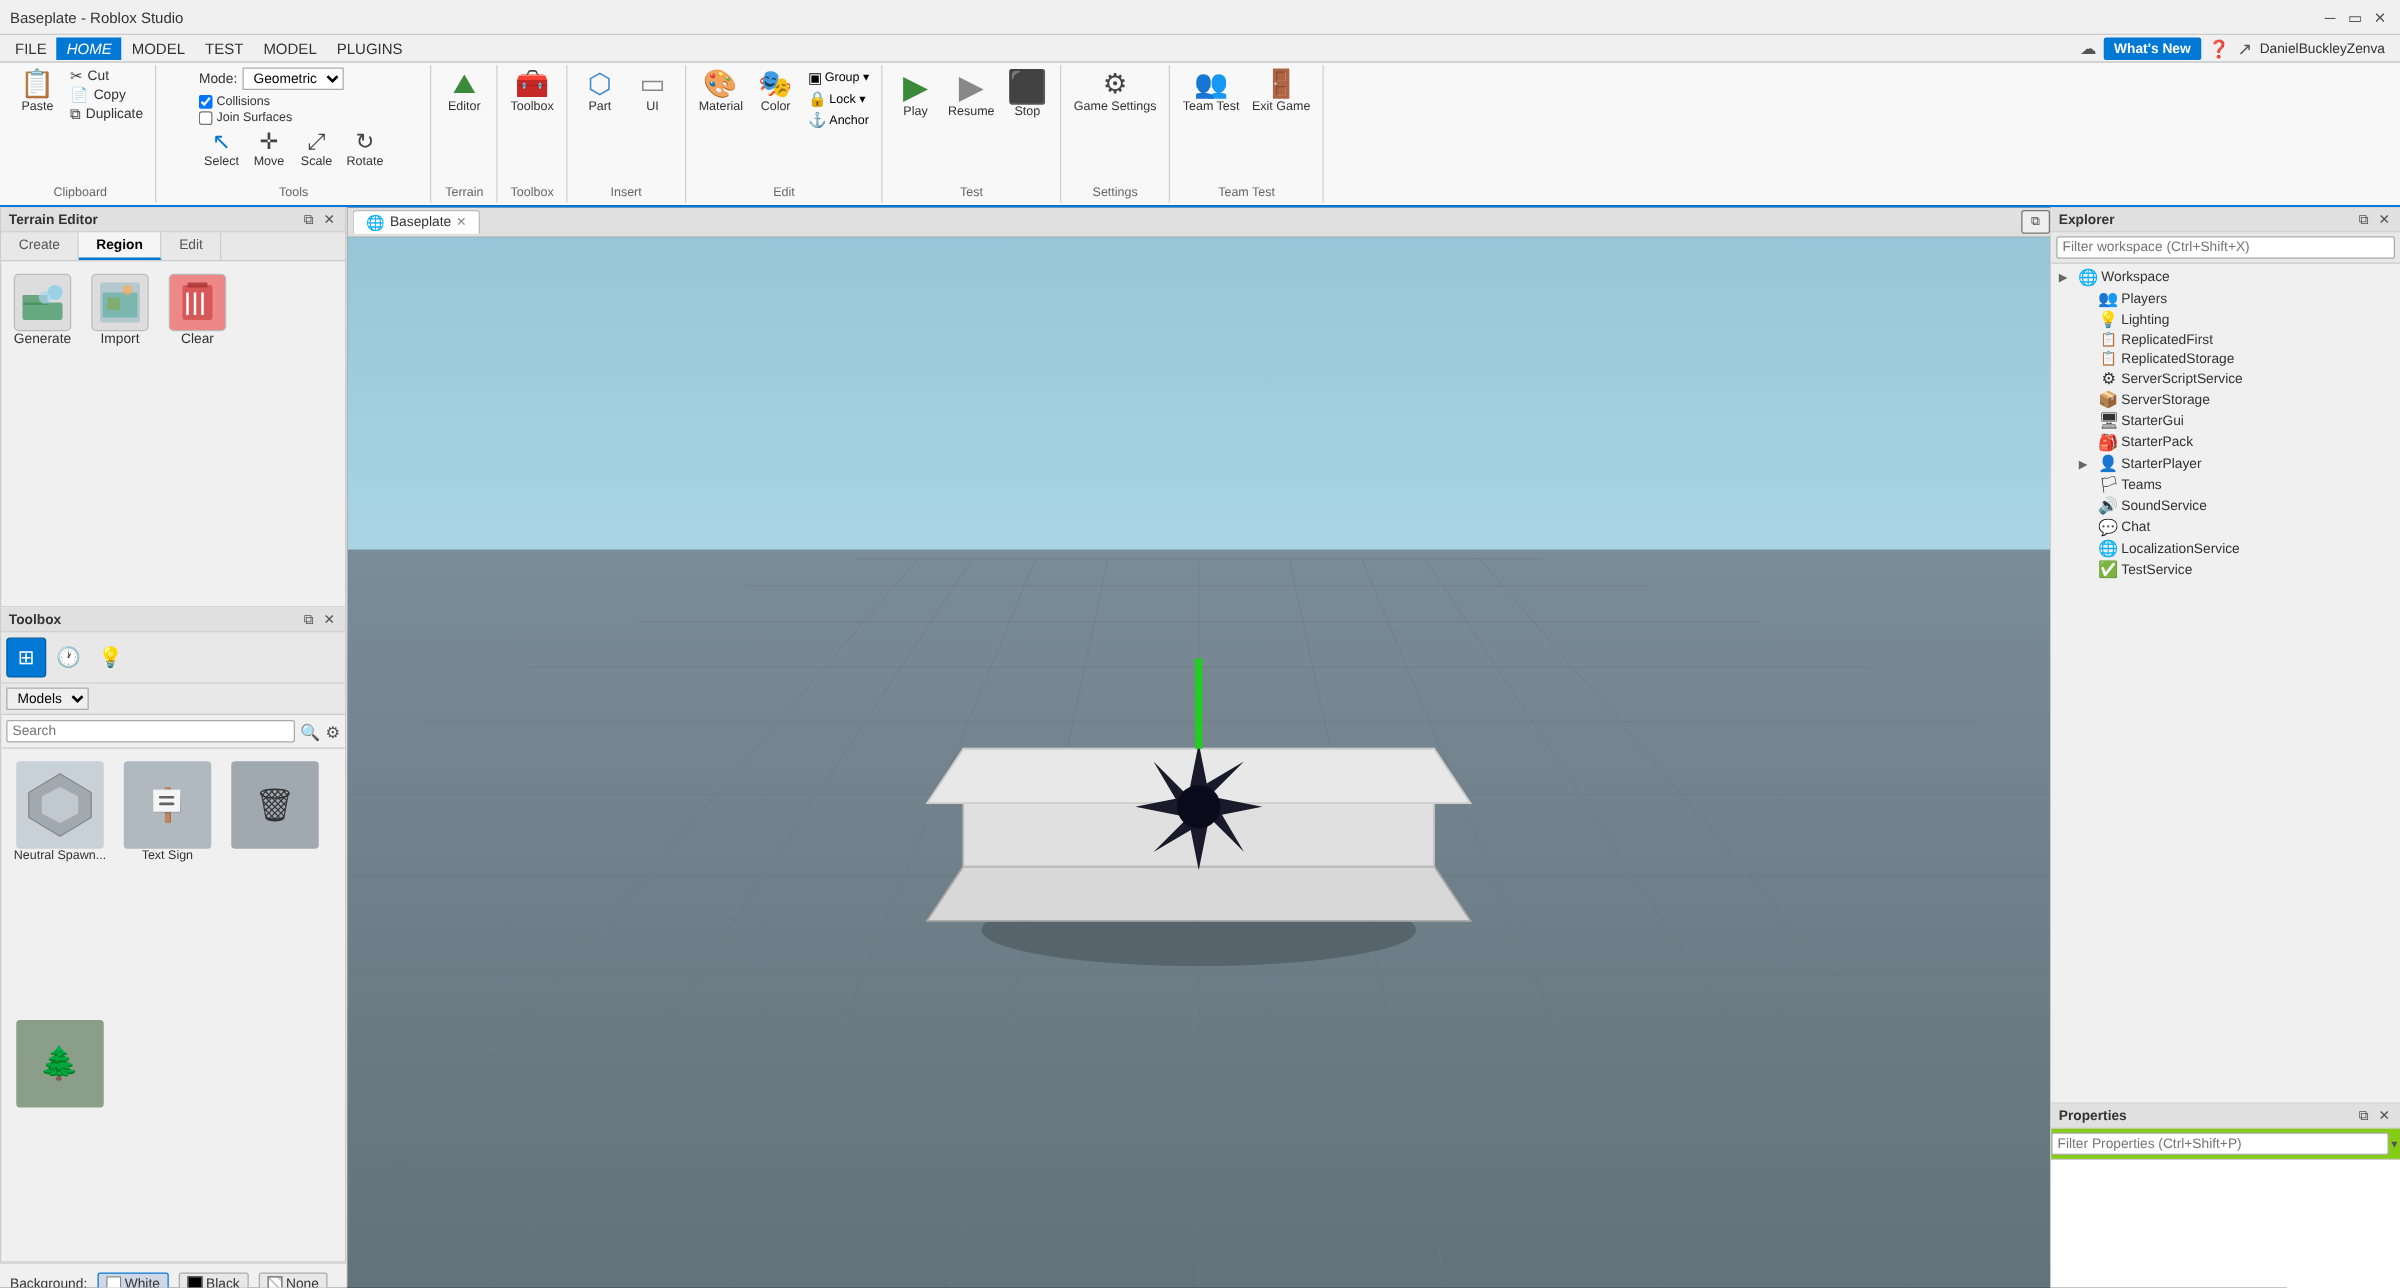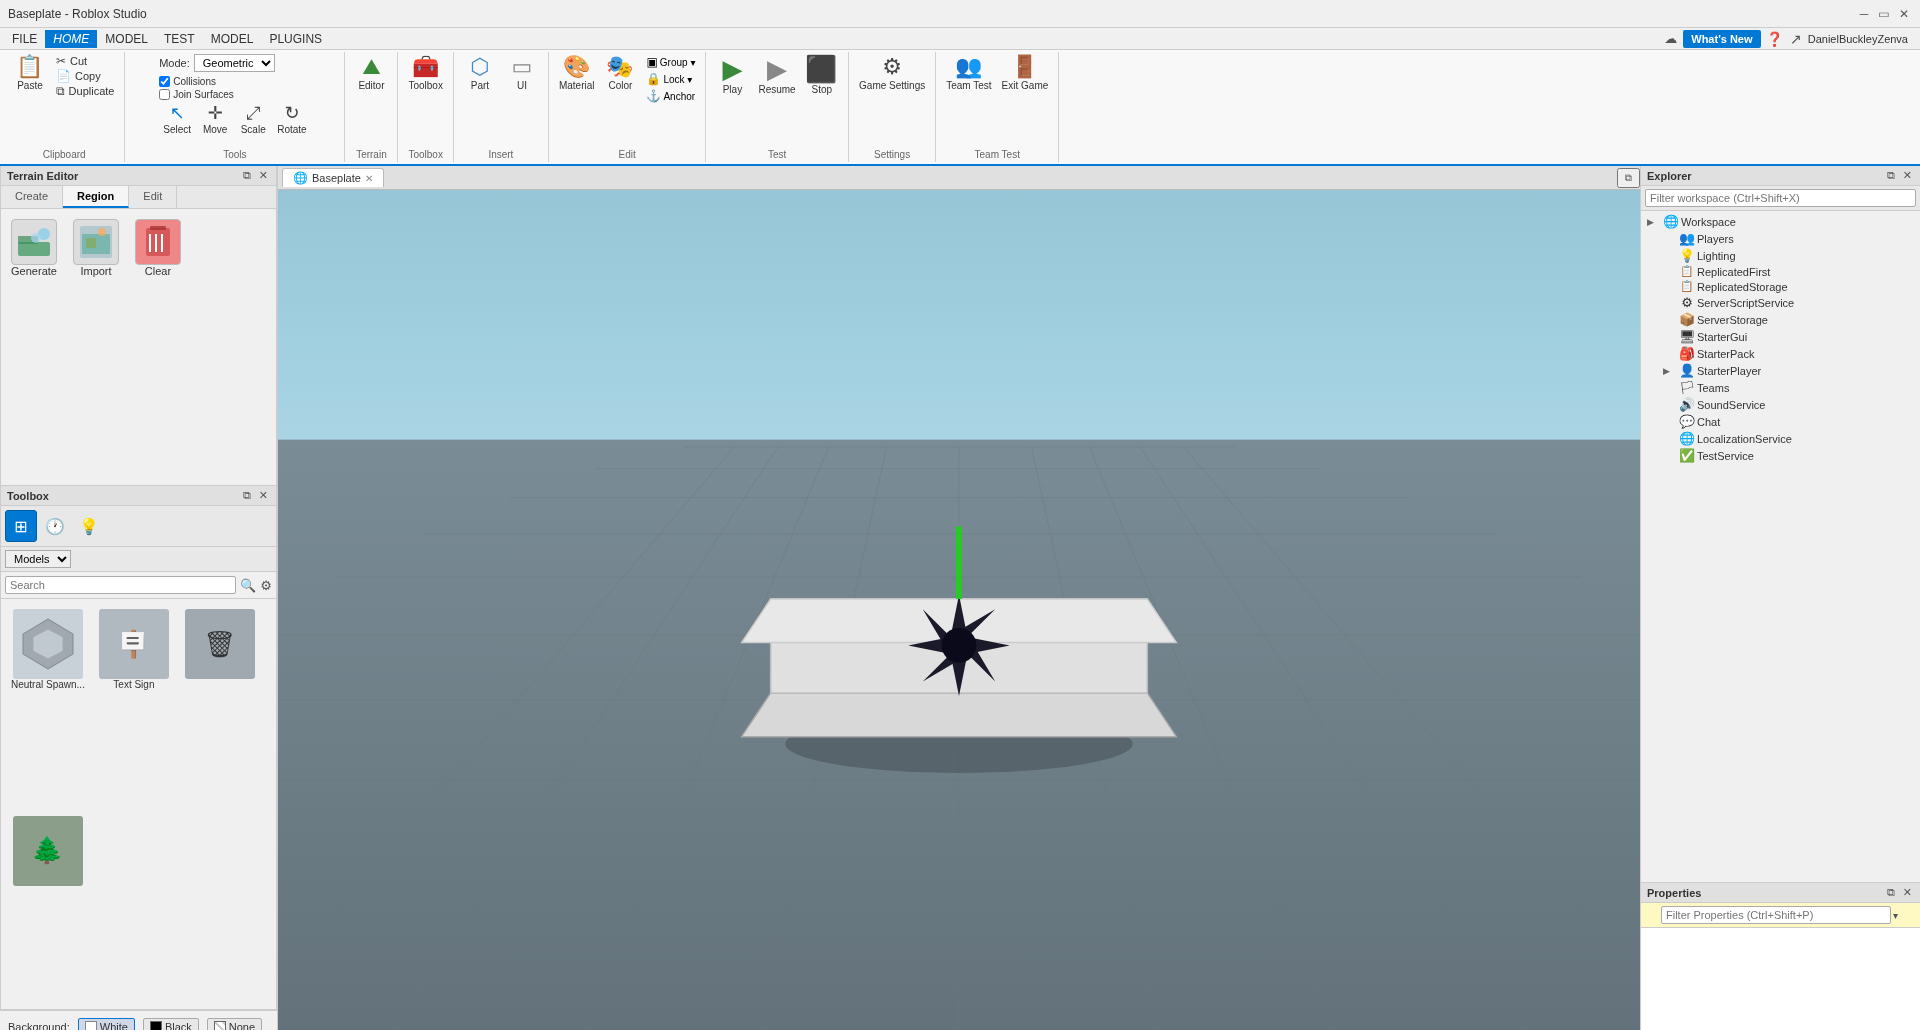--- a/index.html
+++ b/index.html
@@ -245,21 +245,21 @@
       gap: 2px;
       white-space: nowrap;
     }
     .tree-item .expand-arrow { width: 14px; font-size: 9px; color: #666; flex-shrink: 0; }
     .tree-item .tree-icon { font-size: 13px; flex-shrink: 0; width: 16px; text-align: center; }
     .tree-item .tree-label { font-size: 11px; }
     .tree-item.level-1 { padding-left: 4px; }
     .tree-item.level-2 { padding-left: 20px; }
 
     .properties-panel { height: 160px; display: flex; flex-direction: column; border-top: 1px solid #ccc; }
-    .prop-filter { padding: 3px 20px; border-bottom: 1px solid #ccc; background: #fef9c3; display: flex; align-items: center; }
+    .prop-filter { padding: 3px 0; border-bottom: 1px solid #ccc; background: #84cc16; display: flex; align-items: center; }
     .prop-filter input { flex: 1; border: 1px solid #aaa; padding: 2px 4px; font-size: 11px; border-radius: 2px; }
     .prop-filter .prop-btn { font-size: 10px; color: #555; background: transparent; border: none; cursor: pointer; padding: 0 2px; }
     .prop-content { flex: 1; background: white; }
 
     
     .whats-new-btn {
       background: #0078d4;
       color: white;
       border: none;
       padding: 3px 8px;

